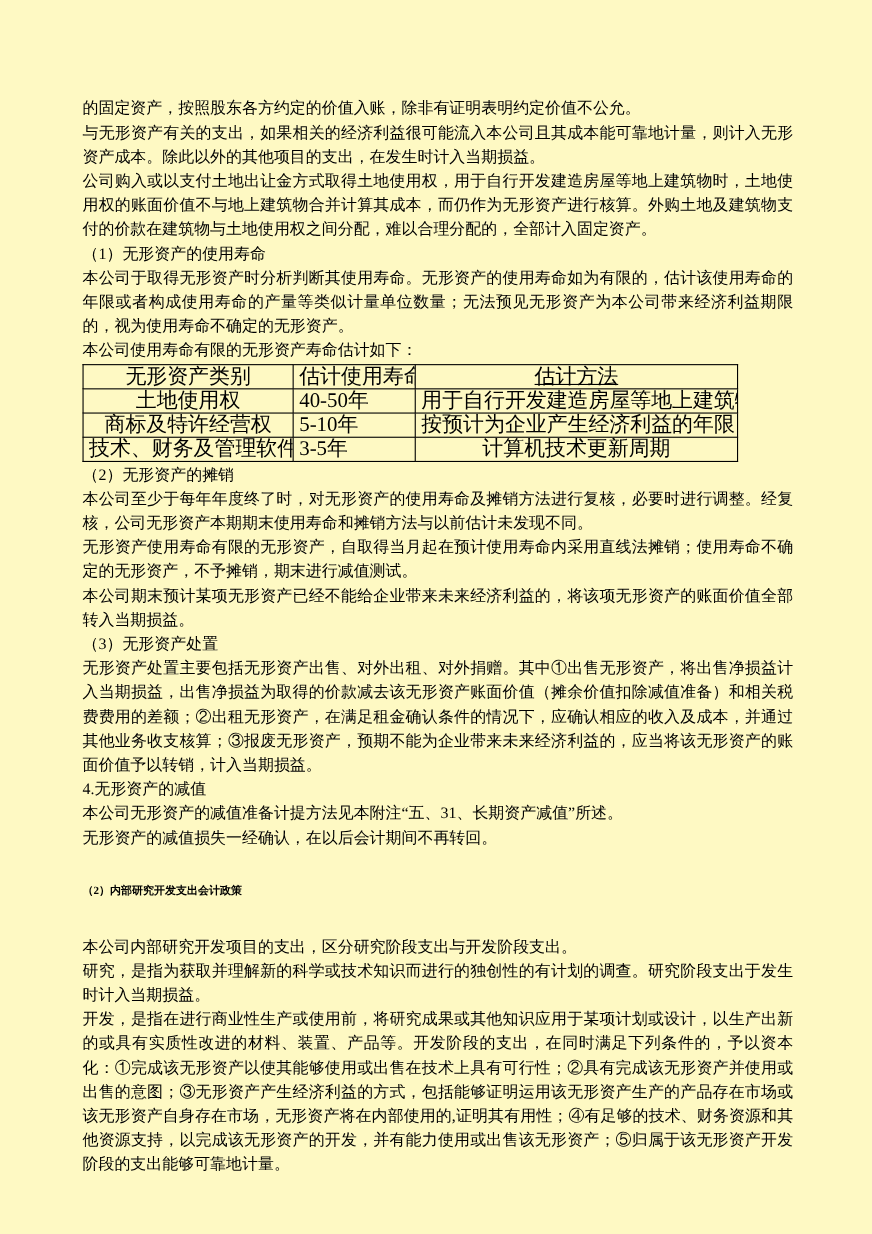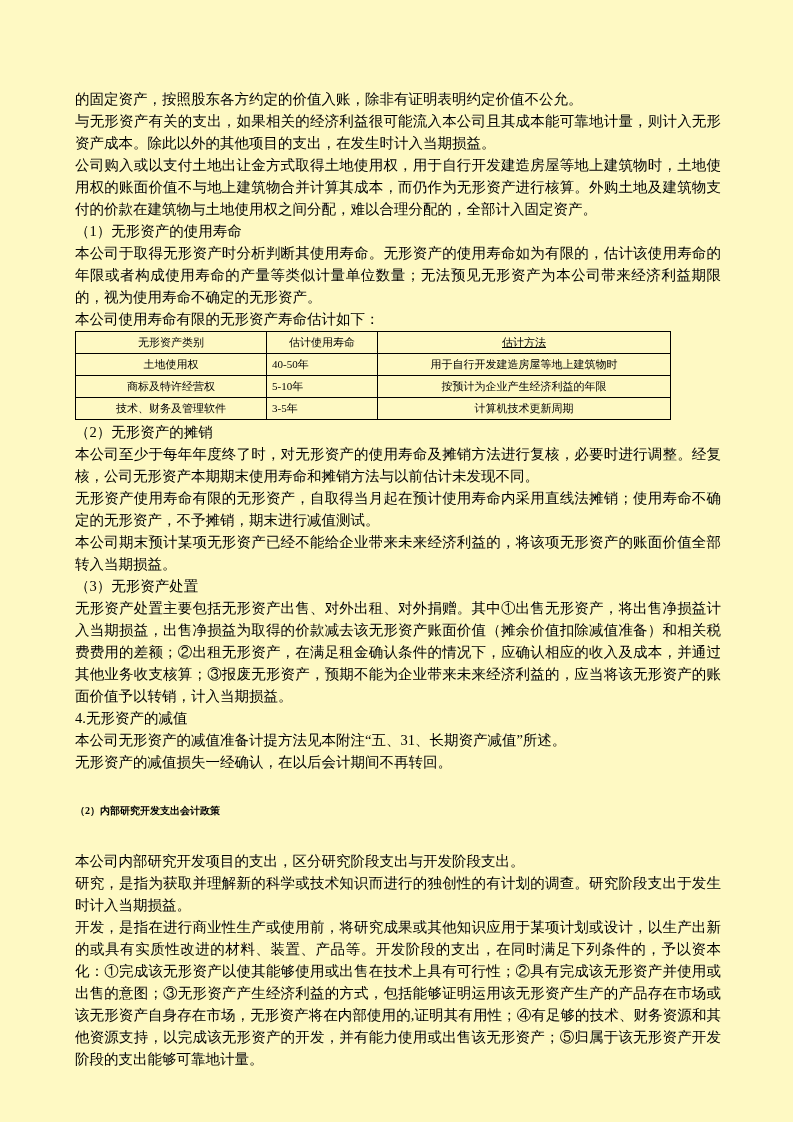--- a/index.html
+++ b/index.html
@@ -30,21 +30,21 @@
     table-layout: fixed;
     width: 586px;
     margin: 1px 0 1px 0;
   }
   .life-table th,
   .life-table td {
     border: 1px solid #000000;
     height: 21px;
     padding: 0 5px;
     font-weight: normal;
-    font-size: 11px;
+    font-size: 19px;
     line-height: 21px;
     overflow: hidden;
     white-space: nowrap;
   }
   .col-class  { width: 180px; }
   .col-life   { width: 100px; }
   .col-method { width: 282px; text-decoration: underline; }
   .life-table th { text-align: center; }
   .cell-left   { text-align: center; }
   .cell-center { }

